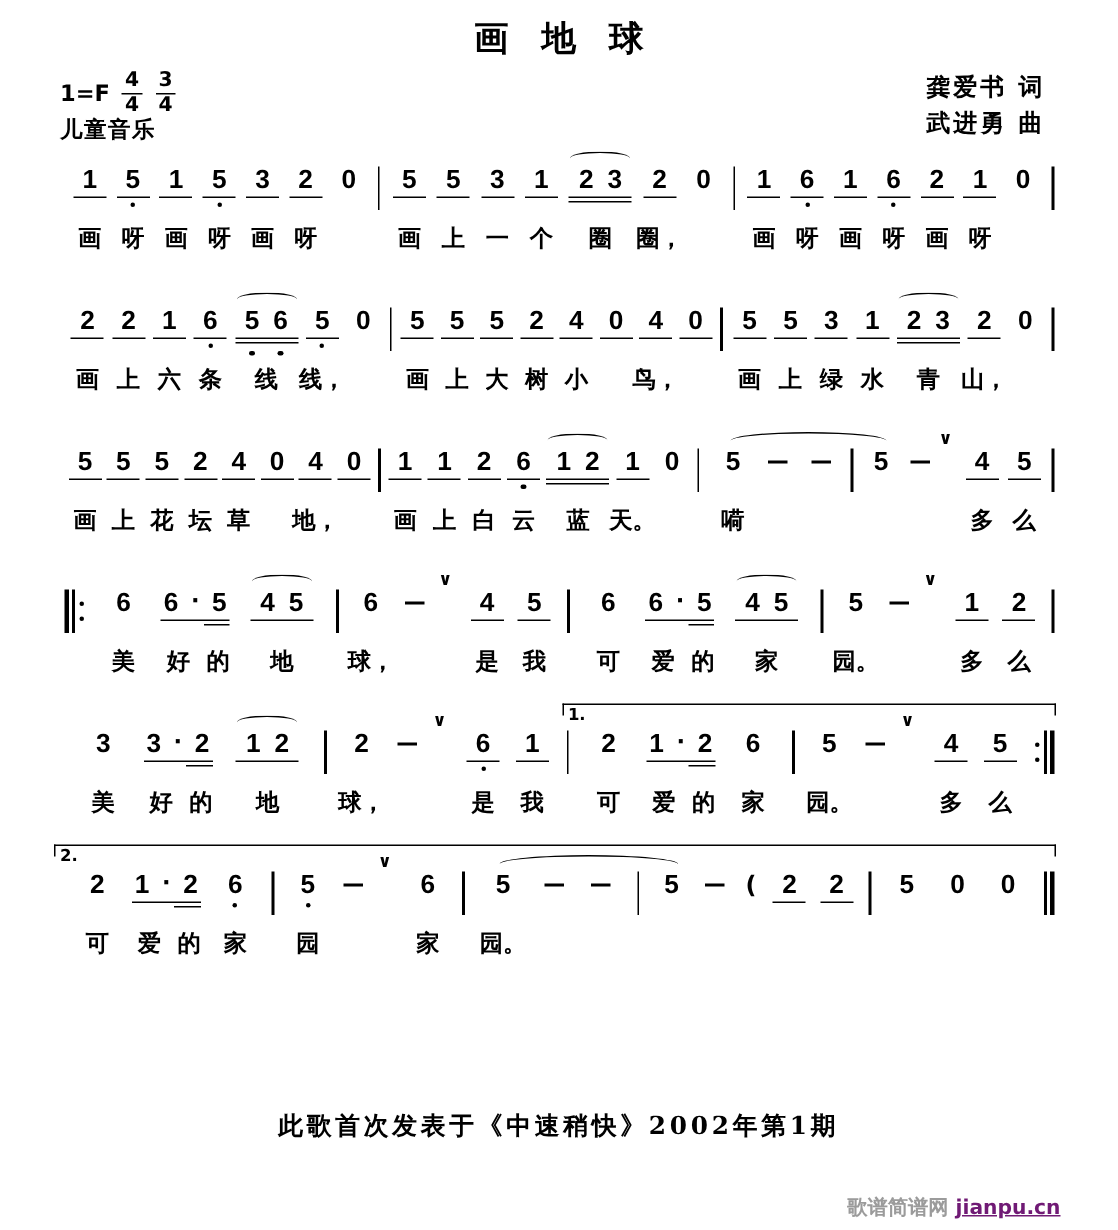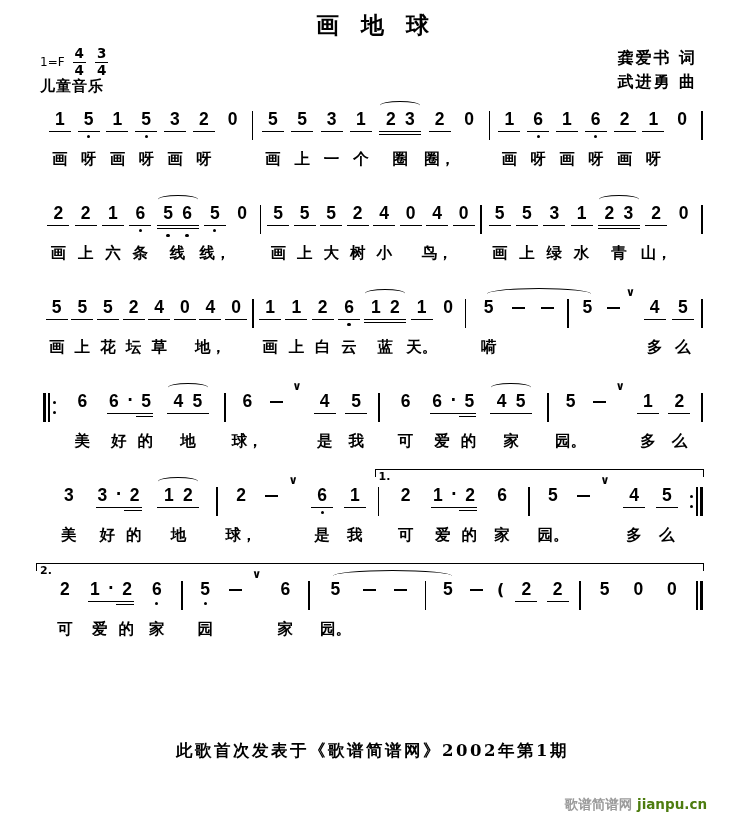--- a/index.html
+++ b/index.html
@@ -1,21 +1,21 @@
 <!DOCTYPE html>
 <html><head>
 <meta charset="utf-8">
 <style>
   *{margin:0;padding:0;box-sizing:border-box}
   html,body{width:745px;height:820px}
   body{position:relative;background:#fff;color:#000;font-family:"DejaVu Sans",sans-serif;overflow:hidden}
   .title{position:absolute;top:10px;left:0;width:100%;text-align:center;font-size:23px;font-weight:700;
          letter-spacing:7px;text-indent:7px;font-family:"DejaVu Serif",serif}
   .keyrow{position:absolute;left:40px;top:46px;display:flex;align-items:center;gap:8px}
-  .keysig{font-size:12px;font-weight:400}
+  .keysig{font-size:15px;font-weight:700}
   .meters{display:flex;gap:9px}
   .frac{display:flex;flex-direction:column;align-items:center;font-size:13.5px;font-weight:700;line-height:1.15}
   .frac .num{border-bottom:1.2px solid #000;padding:0 2px}
   .tempo{position:absolute;left:40px;top:77px;font-size:15px;font-weight:700;letter-spacing:1px;font-family:"DejaVu Serif",serif}
   .credits{position:absolute;right:48px;top:46px;text-align:right;font-size:16px;font-weight:600;
            line-height:1.5;letter-spacing:2px;font-family:"DejaVu Serif",serif}
   .score{position:absolute;left:42px;top:94px;width:662px}
   .system{position:relative;padding-top:16px;height:58px;margin-bottom:36px}
   .sysrow{display:flex;align-items:flex-start}
   .measure{display:flex;justify-content:space-evenly;align-items:flex-start;flex-basis:0;min-width:0}
@@ -846,18 +846,18 @@
           <div class="bline thick"></div>
         </div>
       </div>
       <div class="tiearc" style="left: 291.406px; width: 118.344px; top: 6px;"></div>
       <div class="volta" style="left: -6px; width: 668px; top: -1px;">
         <span class="vlabel">2.</span>
       </div>
     </div>
   </div>
 
-<div class="footnote">此歌首次发表于《歌谱简谱网》2002年第1期</div>
+<div class="footnote">此歌首次发表于《中速稍快》2002年第1期</div>
 
 <div class="watermark">
   <span style="color: rgb(155, 155, 155);">歌谱简谱网</span>
-  <span style="color: #4d7c0f;">jianpu.cn</span>
+  <span style="color: #701a75; text-decoration: underline;">jianpu.cn</span>
 </div>
 
 </body></html>

